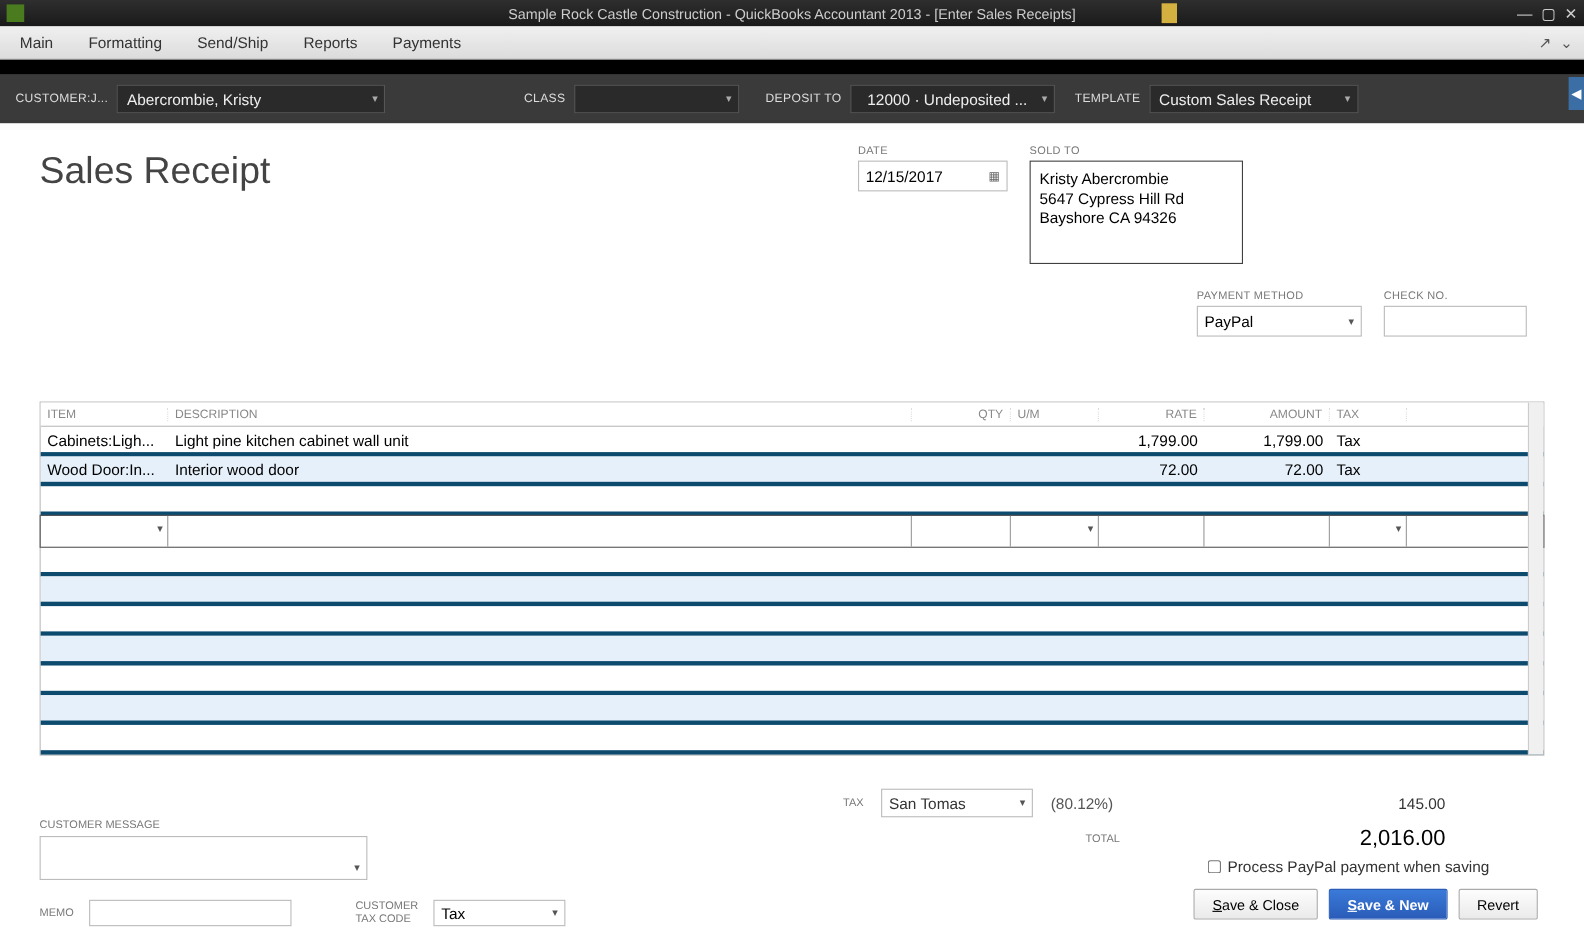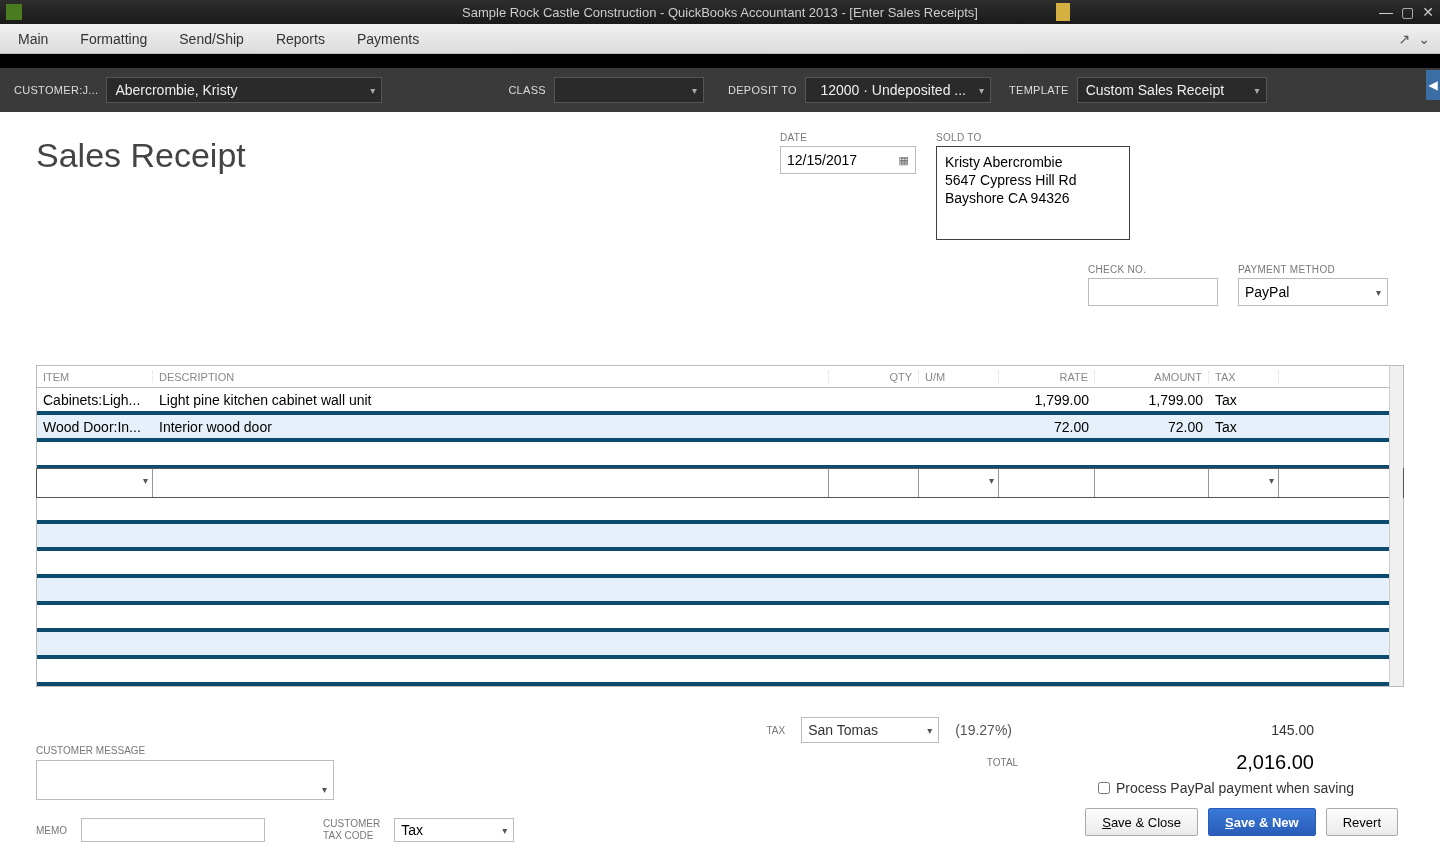--- a/index.html
+++ b/index.html
@@ -15,21 +15,21 @@
 
 .menubar { background: linear-gradient(#f0f0f0, #dcdcdc); height: 30px; border-bottom: 1px solid #bbb; display: flex; align-items: center; padding-left: 18px; gap: 32px; font-size: 14px; color: #333; position: relative; }
 .menubar .right-tools { position: absolute; right: 10px; display: flex; gap: 8px; align-items: center; color: #555; }
 .black-strip { background: #000; height: 14px; }
 
 
 .darkbar { background: #3a3a3a; height: 44px; display: flex; align-items: center; padding: 0 14px; color: #ddd; font-size: 12px; gap: 8px; }
 .darkbar .lbl { font-size: 11px; letter-spacing: .3px; }
 .dark-select { background: #2a2a2a; border: 1px solid #555; color: #eee; height: 26px; padding: 0 24px 0 8px; font-size: 14px; position: relative; display: inline-flex; align-items: center; min-width: 80px; }
 .dark-select::after { content: "▾"; position: absolute; right: 6px; color: #aaa; font-size: 10px; }
-.cust-select { width: 276px; }
+.cust-select { width: 244px; }
 .class-select { width: 150px; }
 .dep-select { width: 186px; justify-content: flex-end; }
 .tmpl-select { width: 190px; }
 
 
 .right-handle { position: absolute; right: 0; top: 70px; width: 14px; height: 30px; background: #3a6ea5; color: #fff; display: flex; align-items: center; justify-content: center; font-size: 12px; }
 
 
 .content { padding: 24px 36px 0 36px; position: relative; }
 .receipt-title { font-size: 34px; color: #444; font-weight: normal; margin-bottom: 10px; }
@@ -171,28 +171,28 @@
       <div class="sold-to-box">
         <div>Kristy Abercrombie</div>
         <div>5647 Cypress Hill Rd</div>
         <div>Bayshore CA 94326</div>
       </div>
     </div>
   </div>
 
   <div class="pay-row">
     <div class="field-block">
-      <span class="small-label">CHECK NO.</span>
-      <input class="input check-input" value="" style="">
-    </div>
-    <div class="field-block">
       <span class="small-label">PAYMENT METHOD</span>
       <div class="input pay-select">
         <span>PayPal</span>
       </div>
+    </div>
+    <div class="field-block">
+      <span class="small-label">CHECK NO.</span>
+      <input class="input check-input" value="" style="">
     </div>
   </div>
 
   <div class="table-wrap">
     <div class="thead">
       <div class="col-item">ITEM</div>
       <div class="col-desc">DESCRIPTION</div>
       <div class="col-qty">QTY</div>
       <div class="col-um">U/M</div>
       <div class="col-rate">RATE</div>
@@ -303,21 +303,21 @@
       </div>
 
     <div class="scroll-stub"></div>
   </div>
 
   <div class="totals">
     <span class="lbl">TAX</span>
     <div class="tax-select">
       <span>San Tomas</span>
     </div>
-    <span class="paren">(19.27%)</span>
+    <span class="paren">(80.12%)</span>
     <div style="flex:0 0 180px"></div>
     <span class="tax-amt">145.00</span>
   </div>
   <div class="total-row">
     <span class="lbl">TOTAL</span>
     <div style="flex:0 0 170px"></div>
     <span class="val">2,016.00</span>
   </div>
 </div>
 

